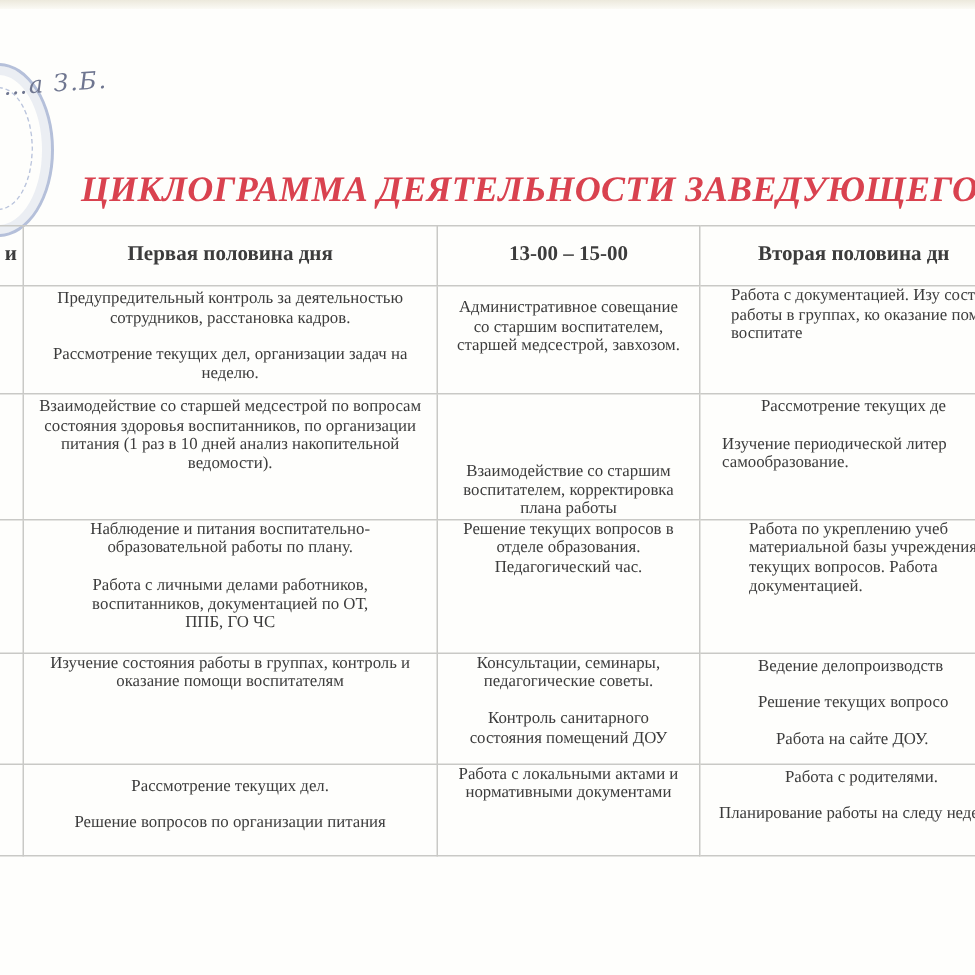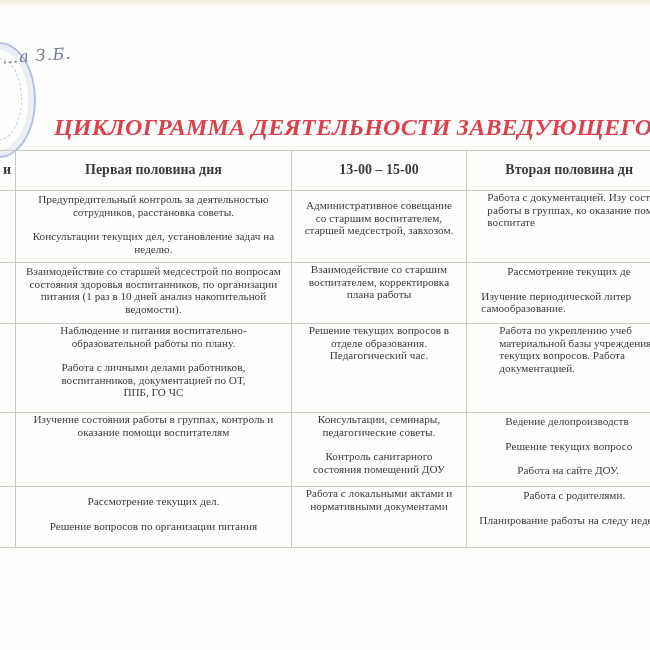--- a/index.html
+++ b/index.html
@@ -129,44 +129,44 @@
         <th class="h-dark">13-00 – 15-00</th>
         <th class="h-red" style="text-align:left;padding-left:38px;">Вторая половина дн</th>
       </tr>
     </thead>
     <tbody>
 
       <tr class="r1">
         <td></td>
         <td>
           <span class="cell-wrap">
-            <span class="para">Предупредительный контроль за деятельностью сотрудников, расстановка советы.</span>
-            <span class="gap"></span>
-            <span class="para">Консультации текущих дел, установление задач на неделю.</span>
+            <span class="para">Предупредительный контроль за деятельностью сотрудников, расстановка кадров.</span>
+            <span class="gap"></span>
+            <span class="para">Рассмотрение текущих дел, организации задач на неделю.</span>
           </span>
         </td>
         <td>
           <span class="cell-wrap" style="padding:8px 10px 0;text-align:center;">
             <span class="para">Административное совещание со старшим воспитателем, старшей медсестрой, завхозом.</span>
           </span>
         </td>
         <td class="mid" style="text-align:left;padding-left:20px;">
           <span class="para">Работа с документацией. Изу состояния работы в группах, ко оказание помощи воспитате</span>
         </td>
       </tr>
 
       <tr class="r2">
         <td></td>
         <td>
           <span class="cell-wrap">
             <span class="para">Взаимодействие со старшей медсестрой по вопросам состояния здоровья воспитанников, по организации питания (1 раз в 10 дней анализ накопительной ведомости).</span>
           </span>
         </td>
         <td class="mid">
-          <span class="para" style="padding:0 6px;">Взаимодействие со старшим воспитателем, корректировка плана работы</span>
+          <span class="para" style="padding:0 6px;margin-top:45px;">Взаимодействие со старшим воспитателем, корректировка плана работы</span>
         </td>
         <td style="text-align:left;padding-left:40px;">
           <span class="cell-wrap">
             <span class="para">Рассмотрение текущих де</span>
             <span class="gap"></span>
             <span class="para" style="margin-left:-26px;">Изучение периодической литер самообразование.</span>
           </span>
         </td>
       </tr>
 

